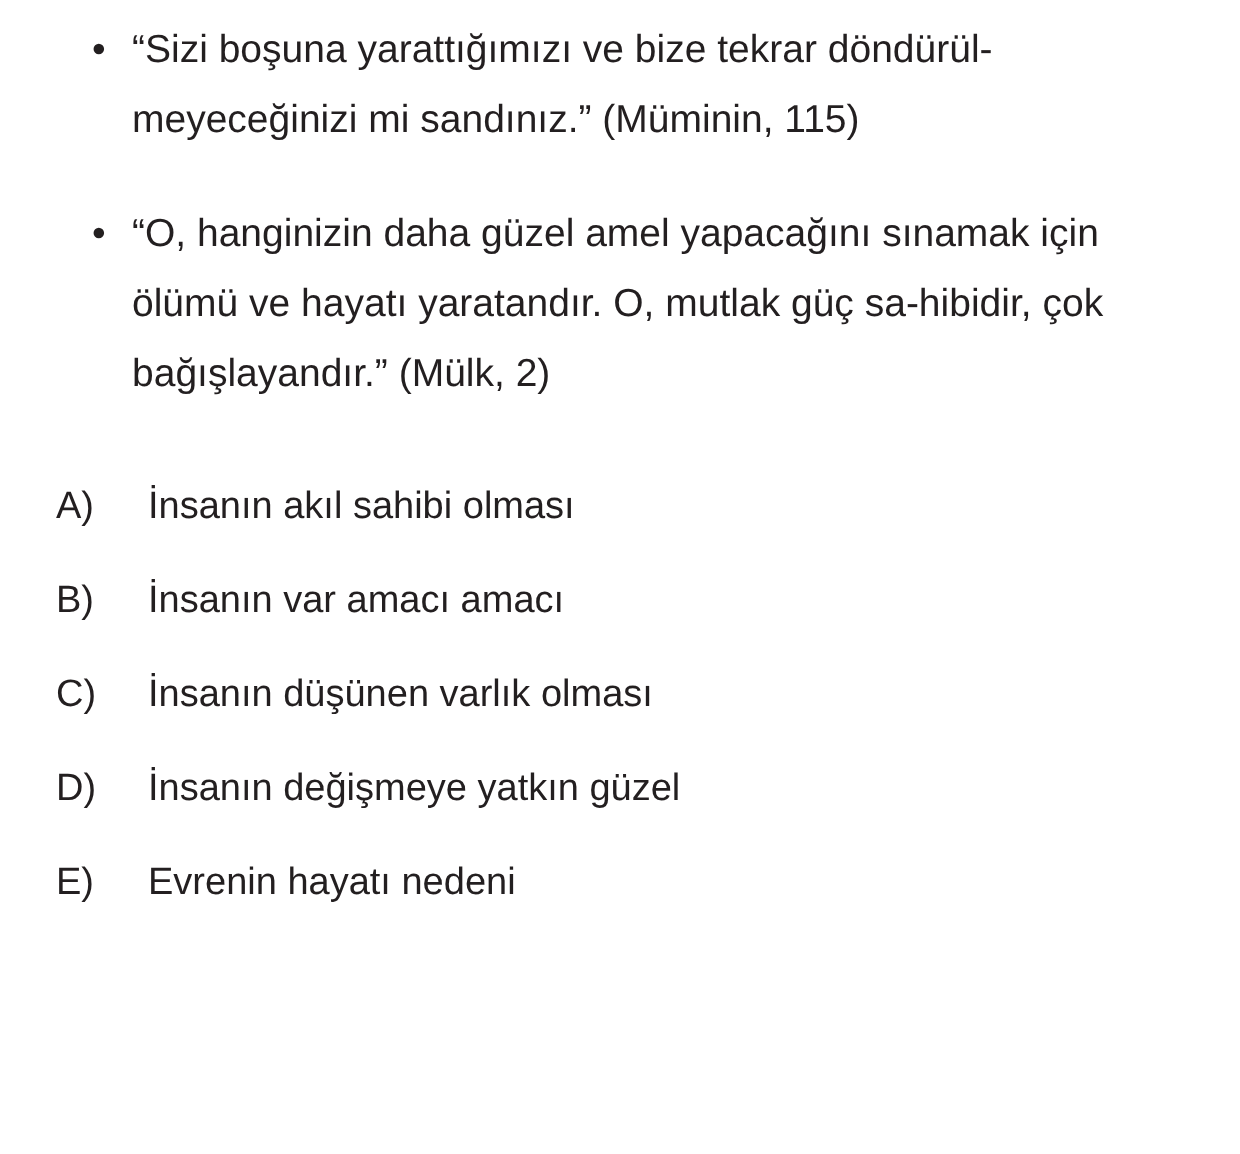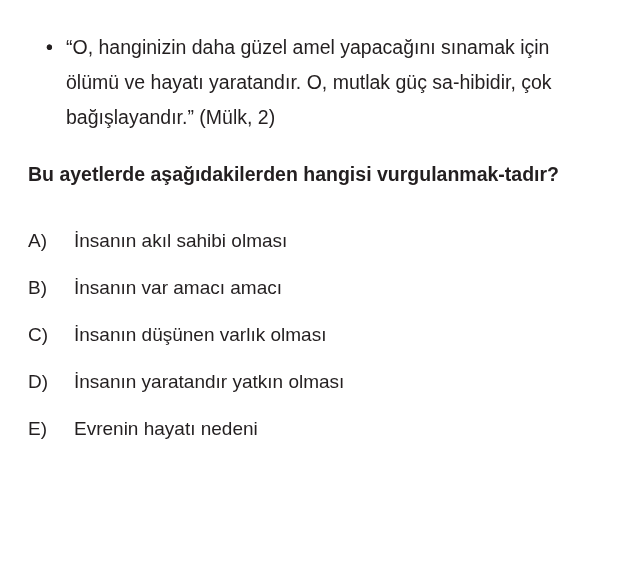--- a/index.html
+++ b/index.html
@@ -72,45 +72,45 @@
   }
 </style>
 </head>
 <body>
 
 <div class="page">
 
   <ul class="quote-list">
     <li class="quote-item">
       <span class="bullet">•</span>
+      <span>“Sizi boşuna yarattığımızı ve bize tekrar döndürül-meyeceğinizi mi sandınız.” (Müminin, 115)</span>
     </li>
     <li class="quote-item">
       <span class="bullet">•</span>
       <span>“O, hanginizin daha güzel amel yapacağını sınamak için ölümü ve hayatı yaratandır. O, mutlak güç sa-hibidir, çok bağışlayandır.” (Mülk, 2)</span>
     </li>
   </ul>
 
-  <p class="question">Bu ayetlerde aşağıdakilerden hangisi vurgulanmak-tadır?</p>
 
   <ul class="options">
     <li class="option">
       <span class="letter">A)</span>
       <span class="otext">İnsanın akıl sahibi olması</span>
     </li>
     <li class="option">
       <span class="letter">B)</span>
       <span class="otext">İnsanın var amacı amacı</span>
     </li>
     <li class="option">
       <span class="letter">C)</span>
       <span class="otext">İnsanın düşünen varlık olması</span>
     </li>
     <li class="option">
       <span class="letter">D)</span>
-      <span class="otext">İnsanın yaratandır yatkın olması</span>
+      <span class="otext">İnsanın değişmeye yatkın güzel</span>
     </li>
     <li class="option">
       <span class="letter">E)</span>
       <span class="otext">Evrenin hayatı nedeni</span>
     </li>
   </ul>
 
 </div>
 
 </body></html>

